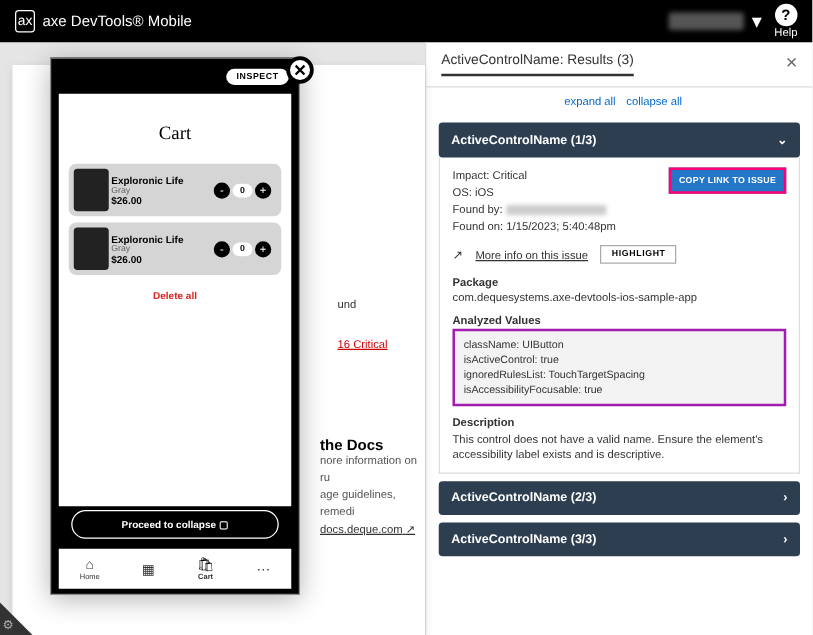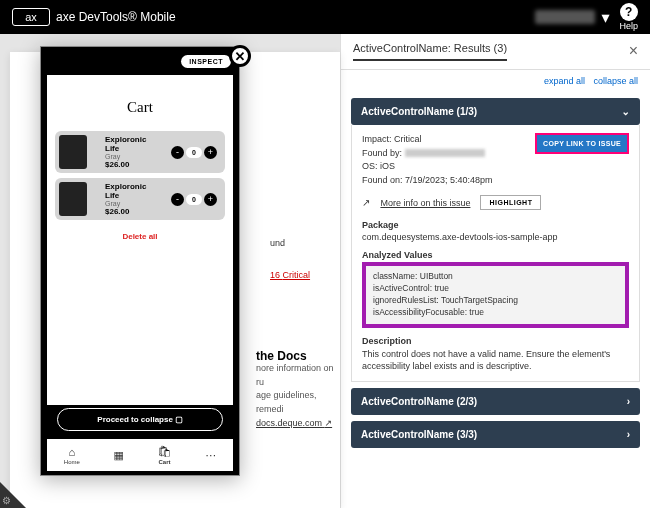--- a/index.html
+++ b/index.html
@@ -1,74 +1,74 @@
 <!DOCTYPE html>
 <html><head>
 <meta charset="utf-8">
 <style>
 *{box-sizing:border-box;margin:0;padding:0;font-family:-apple-system,BlinkMacSystemFont,"Segoe UI",Arial,sans-serif}
 body{background:#f0f0f0;width:650px;height:508px;overflow:hidden;position:relative}
 .topbar{background:#000;height:34px;display:flex;align-items:center;padding:0 12px;color:#fff}
 .logo{display:flex;align-items:center;gap:6px;font-size:12px}
-.logo-tri{width:38px;height:18px;display:flex;align-items:center;justify-content:center;font-size:11px;border:1px solid #fff;border-radius:3px}
+.logo-tri{width:16px;height:18px;display:flex;align-items:center;justify-content:center;font-size:11px;border:1px solid #fff;border-radius:3px}
 .topbar-right{margin-left:auto;display:flex;align-items:center;gap:10px}
 .user-block{display:flex;align-items:center;gap:6px}
 .user-blur{width:60px;height:14px;background:#555;filter:blur(2px);border-radius:2px}
 .help-wrap{display:flex;flex-direction:column;align-items:center;font-size:9px}
 .help-icon{width:18px;height:18px;border-radius:50%;background:#fff;color:#000;display:flex;align-items:center;justify-content:center;font-weight:bold;font-size:12px}
 .main{display:flex;height:474px}
 .left{width:340px;position:relative;padding:0;background:#e5e5e5}
 .bg-panel{position:absolute;top:18px;left:10px;right:0;bottom:0;background:#fff;box-shadow:0 2px 8px rgba(0,0,0,.1)}
 .bg-app{position:absolute;top:50px;left:40px;font-size:9px;color:#555}
 .bg-counts{position:absolute;top:186px;left:260px;font-size:9px;color:#333}
 .bg-counts .crit{color:#c00;text-decoration:underline}
 .bg-docs{position:absolute;top:297px;left:246px;font-size:12px;font-weight:600}
 .bg-docs-p{position:absolute;top:310px;left:246px;font-size:9px;color:#555;line-height:1.5}
 .bg-docs-link{position:absolute;top:366px;left:246px;font-size:9px;text-decoration:underline;color:#333}
 .phone{position:absolute;top:12px;left:40px;width:200px;height:430px;background:#000;border:1px solid #888;box-shadow:0 4px 20px rgba(0,0,0,.3);z-index:5}
 .inspect-btn{position:absolute;top:8px;right:8px;background:#fff;border-radius:10px;font-size:7px;font-weight:700;padding:3px 8px;letter-spacing:.5px}
 .close-x{position:absolute;top:-2px;right:-12px;width:22px;height:22px;border-radius:50%;background:#fff;border:3px solid #000;display:flex;align-items:center;justify-content:center;font-weight:bold;font-size:13px;z-index:6}
 .screen{position:absolute;top:28px;left:6px;right:6px;height:330px;background:#fff}
 .cart-title{text-align:center;font-size:15px;font-family:Georgia,serif;padding:24px 0 10px}
-.cart-item{display:flex;background:#d5d5d5;margin:5px 8px;border-radius:6px;padding:4px;align-items:center;gap:18px}
+.cart-item{display:flex;background:#d5d5d5;margin:5px 8px;border-radius:6px;padding:4px;align-items:center;gap:2px}
 .thumb{width:28px;height:34px;background:#222;border-radius:3px}
 .item-info{flex:1}
 .item-name{font-size:8px;font-weight:700}
 .item-color{font-size:7px;color:#666}
 .item-price{font-size:8px;font-weight:700}
 .qty{display:flex;align-items:center;gap:2px;margin-right:4px}
 .qb{width:13px;height:13px;border-radius:50%;background:#000;color:#fff;display:flex;align-items:center;justify-content:center;font-size:9px}
 .qn{background:#fff;border-radius:6px;width:16px;height:11px;display:flex;align-items:center;justify-content:center;font-size:7px;font-weight:700}
 .delete-all{text-align:center;color:#d22;font-size:8px;font-weight:700;margin-top:12px}
 .footer{position:absolute;bottom:38px;left:6px;right:6px;color:#fff;padding:6px 10px}
 .total-row{display:flex;justify-content:space-between;font-size:9px;margin-bottom:6px}
 .checkout{border:1.5px solid #fff;border-radius:12px;padding:6px;text-align:center;font-size:8px;font-weight:600}
 .tabbar{position:absolute;bottom:4px;left:6px;right:6px;height:32px;background:#fff;display:flex;justify-content:space-around;align-items:center;font-size:6px;color:#333}
 .tab{display:flex;flex-direction:column;align-items:center;gap:1px}
 .tab-ico{font-size:11px;color:#333}
 .right{flex:1;background:#fff;border-left:1px solid #ddd;display:flex;flex-direction:column;overflow:hidden}
 .panel-head{display:flex;align-items:flex-start;padding:8px 12px;border-bottom:1px solid #ddd}
 .panel-title{font-size:11px;color:#333;border-bottom:2px solid #333;padding-bottom:5px}
 .panel-close{margin-left:auto;font-size:16px;color:#666;cursor:pointer}
-.expand-row{text-align:right;padding:6px 12px;font-size:9px}
+.expand-row{text-align:center;padding:6px 12px;font-size:9px}
 .expand-row a{color:#0066cc;text-decoration:none;margin-left:6px}
 .results{padding:0 10px;overflow-y:auto;flex:1}
 .acc-head{background:#2d3e50;color:#fff;padding:8px 10px;border-radius:3px;font-size:10px;font-weight:700;display:flex;align-items:center;margin-top:6px;cursor:pointer}
 .acc-head .chev{margin-left:auto;font-size:10px}
 .acc-body{border:1px solid #ddd;border-top:none;padding:8px 10px;font-size:9px;color:#333}
 .meta-row{display:flex;margin-bottom:8px}
 .meta-left{line-height:1.5;flex:1}
 .meta-left .blur{display:inline-block;width:80px;height:8px;background:#ccc;filter:blur(1.5px);vertical-align:middle}
 .copy-btn{background:#2477c6;color:#fff;border:2px solid #ff0076;font-size:7px;font-weight:700;padding:5px 6px;letter-spacing:.3px;height:fit-content;cursor:pointer}
 .more-row{display:flex;align-items:center;gap:10px;margin:6px 0 10px}
 .more-link{text-decoration:underline;font-size:9px}
 .ext-ico{font-size:10px}
 .hl-btn{border:1px solid #aaa;background:#fff;padding:3px 8px;font-size:7px;font-weight:700;letter-spacing:.5px;cursor:pointer}
 .section-label{font-weight:700;margin-top:8px;margin-bottom:2px}
-.code-box{background:#f3f3f3;border:4px solid #a21caf;padding:5px 7px;font-size:8.5px;line-height:1.4;margin-bottom:6px}
+.code-box{background:#f3f3f3;border:2px solid #a21caf;padding:5px 7px;font-size:8.5px;line-height:1.4;margin-bottom:6px}
 .desc{line-height:1.4}
 .gear-corner{position:absolute;bottom:0;left:0;width:0;height:0;border-left:26px solid #333;border-top:26px solid transparent}
 .gear-ico{position:absolute;bottom:2px;left:2px;color:#aaa;font-size:10px;z-index:10}
 </style>
 </head>
 <body>
 
 <div class="topbar">
   <div class="logo">
     <span class="logo-tri">ax</span>
@@ -172,23 +172,23 @@
     </div>
     <div class="results">
       <div class="acc-head">
         <span>ActiveControlName (1/3)</span>
           <span class="chev">⌄</span>
       </div>
       <div class="acc-body">
         <div class="meta-row">
           <div class="meta-left">
             <div><span>Impact:</span> <span>Critical</span></div>
+            <div><span>OS:</span> <span>iOS</span></div>
             <div><span>Found by:</span> <span class="blur"></span></div>
-            <div><span>OS:</span> <span>iOS</span></div>
-            <div><span>Found on:</span> <span>7/19/2023; 5:40:48pm</span></div>
+            <div><span>Found on:</span> <span>1/15/2023; 5:40:48pm</span></div>
           </div>
           <button class="copy-btn">COPY LINK TO ISSUE</button>
         </div>
         <div class="more-row">
           <span class="ext-ico">↗</span>
           <a class="more-link">More info on this issue</a>
           <button class="hl-btn">HIGHLIGHT</button>
         </div>
         <div class="section-label">Package</div>
         <div style="margin-bottom:4px">com.dequesystems.axe-devtools-ios-sample-app</div>

